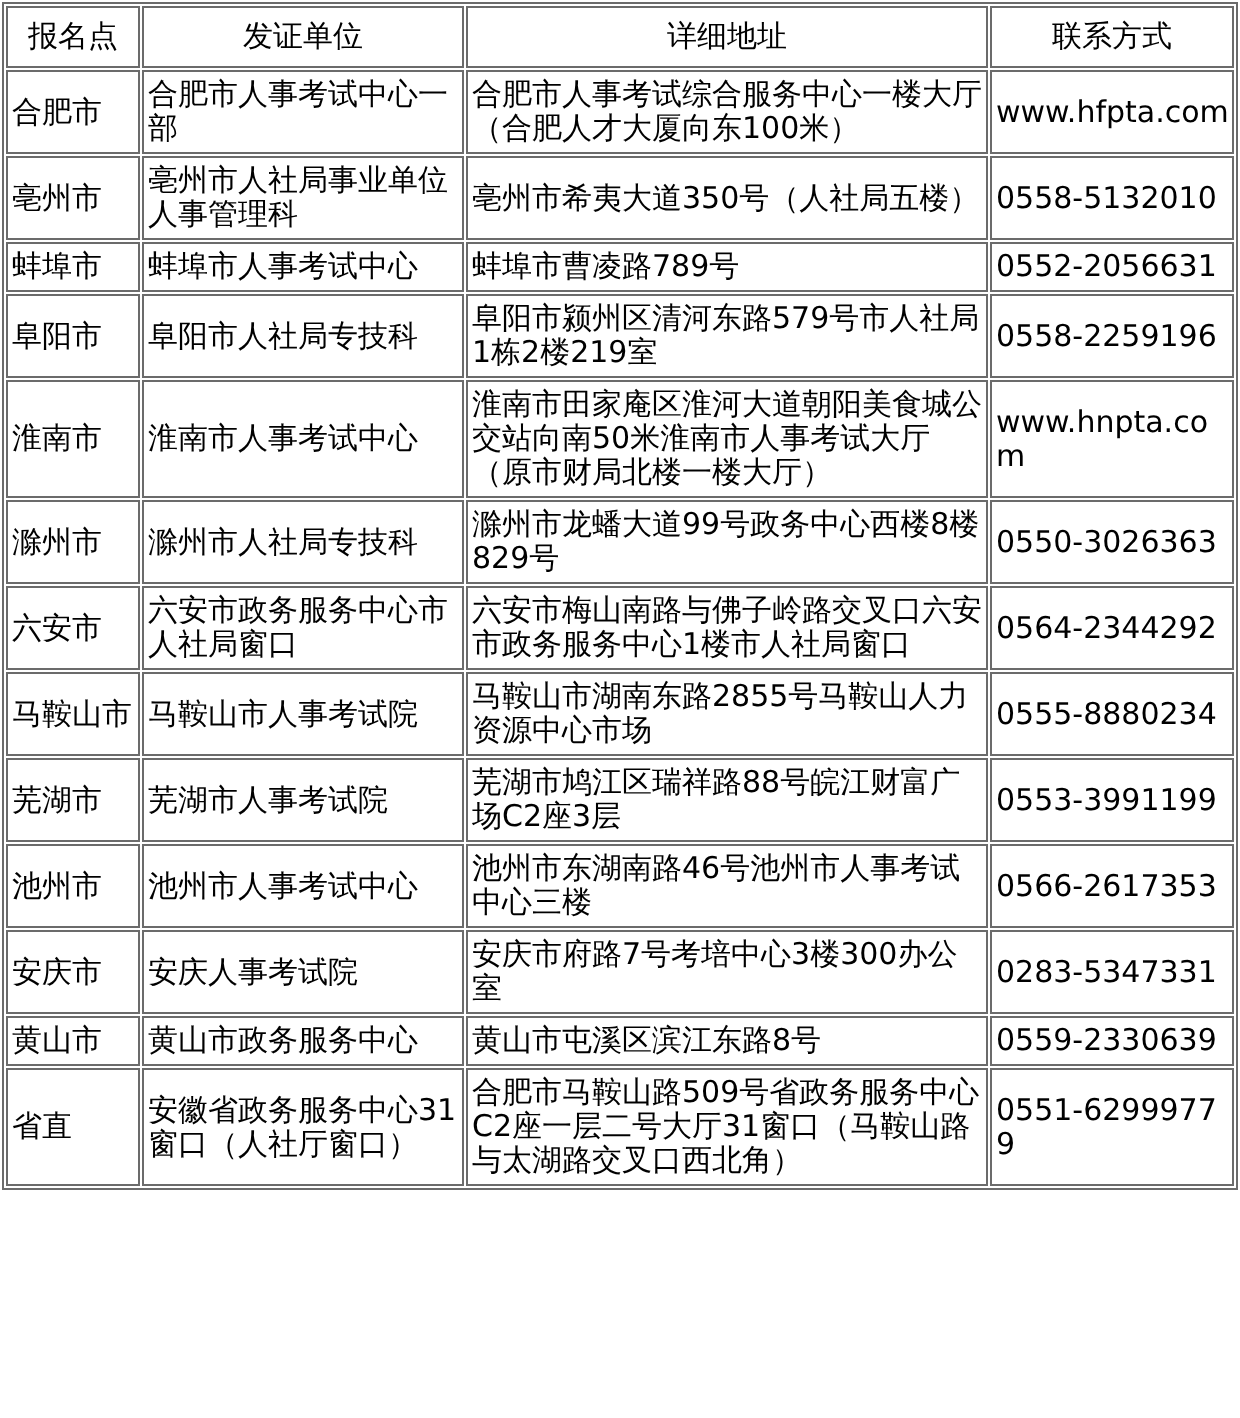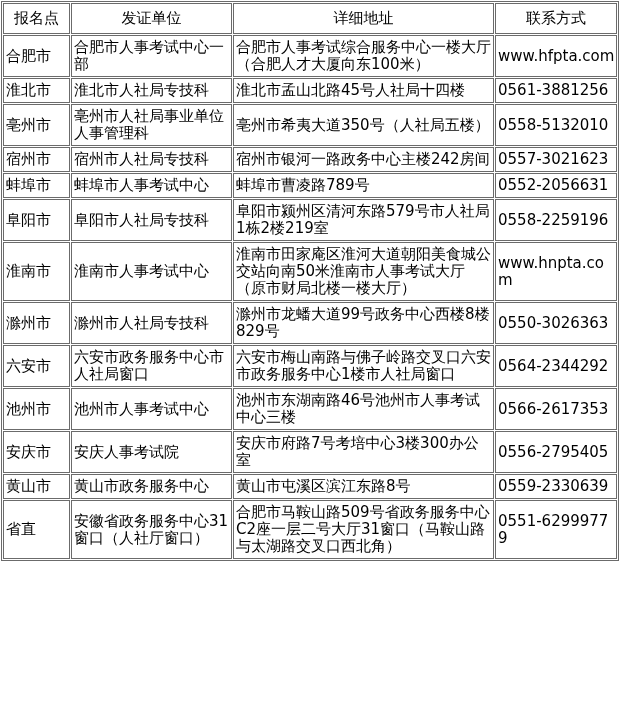--- a/index.html
+++ b/index.html
@@ -71,36 +71,24 @@
       </tr>
     </thead>
     <tbody>
       <tr>
         <td>合肥市</td>
         <td>合肥市人事考试中心一部</td>
         <td>合肥市人事考试综合服务中心一楼大厅（合肥人才大厦向东100米）</td>
         <td>www.hfpta.com</td>
       </tr>
       <tr>
-        <td>淮北市</td>
-        <td>淮北市人社局专技科</td>
-        <td>淮北市孟山北路45号人社局十四楼</td>
-        <td>0561-3881256</td>
-      </tr>
-      <tr>
         <td>亳州市</td>
         <td>亳州市人社局事业单位人事管理科</td>
         <td>亳州市希夷大道350号（人社局五楼）</td>
         <td>0558-5132010</td>
-      </tr>
-      <tr>
-        <td>宿州市</td>
-        <td>宿州市人社局专技科</td>
-        <td>宿州市银河一路政务中心主楼242房间</td>
-        <td>0557-3021623</td>
       </tr>
       <tr>
         <td>蚌埠市</td>
         <td>蚌埠市人事考试中心</td>
         <td>蚌埠市曹凌路789号</td>
         <td>0552-2056631</td>
       </tr>
       <tr>
         <td>阜阳市</td>
         <td>阜阳市人社局专技科</td>
@@ -119,30 +107,42 @@
         <td>滁州市龙蟠大道99号政务中心西楼8楼829号</td>
         <td>0550-3026363</td>
       </tr>
       <tr>
         <td>六安市</td>
         <td>六安市政务服务中心市人社局窗口</td>
         <td>六安市梅山南路与佛子岭路交叉口六安市政务服务中心1楼市人社局窗口</td>
         <td>0564-2344292</td>
       </tr>
       <tr>
+        <td>马鞍山市</td>
+        <td>马鞍山市人事考试院</td>
+        <td>马鞍山市湖南东路2855号马鞍山人力资源中心市场</td>
+        <td>0555-8880234</td>
+      </tr>
+      <tr>
+        <td>芜湖市</td>
+        <td>芜湖市人事考试院</td>
+        <td>芜湖市鸠江区瑞祥路88号皖江财富广场C2座3层</td>
+        <td>0553-3991199</td>
+      </tr>
+      <tr>
         <td>池州市</td>
         <td>池州市人事考试中心</td>
         <td>池州市东湖南路46号池州市人事考试中心三楼</td>
         <td>0566-2617353</td>
       </tr>
       <tr>
         <td>安庆市</td>
         <td>安庆人事考试院</td>
         <td>安庆市府路7号考培中心3楼300办公室</td>
-        <td>0556-2795405</td>
+        <td>0283-5347331</td>
       </tr>
       <tr>
         <td>黄山市</td>
         <td>黄山市政务服务中心</td>
         <td>黄山市屯溪区滨江东路8号</td>
         <td>0559-2330639</td>
       </tr>
       <tr>
         <td>省直</td>
         <td>安徽省政务服务中心31窗口（人社厅窗口）</td>

